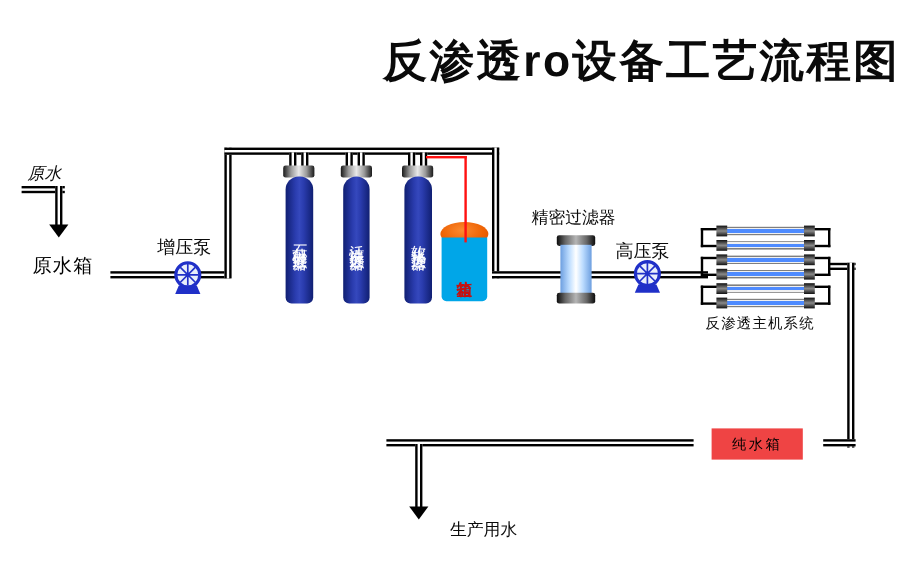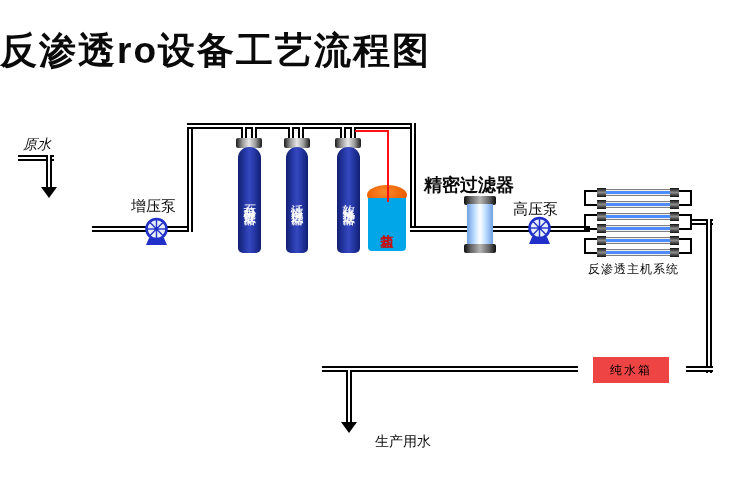--- a/index.html
+++ b/index.html
@@ -2,21 +2,21 @@
 <html><head>
 <meta charset="utf-8">
 <style>
   html,body { margin:0; padding:0; background:#fff; }
   .stage {
     position:relative; width:750px; height:480px; background:#ffffff;
     font-family:"Liberation Sans","DejaVu Sans",sans-serif; color:#111;
     overflow:hidden;
   }
   .title {
-    position:absolute; left:0; right:0; top:26px; text-align:left;
+    position:absolute; left:0; right:0; top:26px; text-align:right;
     font-size:37px; font-weight:bold; letter-spacing:2px; color:#0a0a0a;
   }
   
   .pipe-h { position:absolute; height:6px; background:#fff;
             border-top:2px solid #000; border-bottom:2px solid #000; box-sizing:border-box; }
   .pipe-v { position:absolute; width:6px; background:#fff;
             border-left:2px solid #000; border-right:2px solid #000; box-sizing:border-box; }
   .stub   { position:absolute; width:6px; background:#fff;
             border-left:2px solid #000; border-right:2px solid #000; box-sizing:border-box; }
   .arrow-down { position:absolute; width:0; height:0;
@@ -98,20 +98,23 @@
   <div class="pipe-h" style="left:690px; top:219px; width:23px;"></div>
   <div class="pipe-v" style="left:706px; top:219px; height:154px;"></div>
   <div class="pipe-h" style="left:686px; top:366px; width:27px;"></div>
 
   <div class="pipe-h" style="left:322px; top:366px; width:256px;"></div>
   <div class="pipe-v" style="left:346px; top:370px; height:54px;"></div>
   <div class="arrow-down" style="left:341px; top:422px;"></div>
 
   <div class="lbl" style="left:23px; top:136px; font-size:14px;font-style:italic;">原水</div>
 
+  <div class="orange-tank" style="left:12px; top:196px; width:81px; height:52px;">
+    <span class="tank-label">原水箱</span>
+  </div>
 
   <div class="lbl" style="left:131px; top:197px; font-size:15px;">增压泵</div>
 
   <div class="flange" style="left:236px; top:138px; width:26px;"></div>
   <div class="flange" style="left:284px; top:138px; width:26px;"></div>
   <div class="flange" style="left:335px; top:138px; width:26px;"></div>
 
   <div class="filter-tank" style="left:238px; top:147px; width:23px; height:106px;">
     <span class="vtext">石英砂过滤器</span>
   </div>
@@ -122,21 +125,21 @@
     <span class="vtext">软化水过滤器</span>
   </div>
 
   <div class="salt-dome" style="left:367px; top:185px; width:40px; height:20px;"></div>
   <div class="salt-body" style="left:368px; top:198px; width:38px; height:53px;">
     <span class="vtext">盐箱</span>
   </div>
   <div class="red-h" style="left:355px; top:130px; width:34px;"></div>
   <div class="red-v" style="left:387px; top:130px; height:72px;"></div>
 
-  <div class="lbl" style="left:424px; top:173px; font-size:18px;font-weight:bold;">精密过滤器</div>
+  <div class="lbl" style="left:443px; top:173px; font-size:14px;">精密过滤器</div>
   <div class="pf-cap" style="left:464px; top:196px; width:32px;"></div>
   <div class="pf-body" style="left:467px; top:204px; width:26px; height:41px;"></div>
   <div class="pf-cap" style="left:464px; top:244px; width:32px;"></div>
 
   <div class="lbl" style="left:513px; top:200px; font-size:15px;">高压泵</div>
 
   <svg class="pump" style="left:143px; top:217px;" width="27" height="30" viewBox="0 0 27 30">
     <path d="M6 21 L21 21 L24 28 L3 28 Z" fill="#2030c8"></path>
     <circle cx="13.5" cy="12" r="10" fill="#e8eefb" stroke="#2030c8" stroke-width="2.6"></circle>
     <g stroke="#2030c8" stroke-width="1.4">

